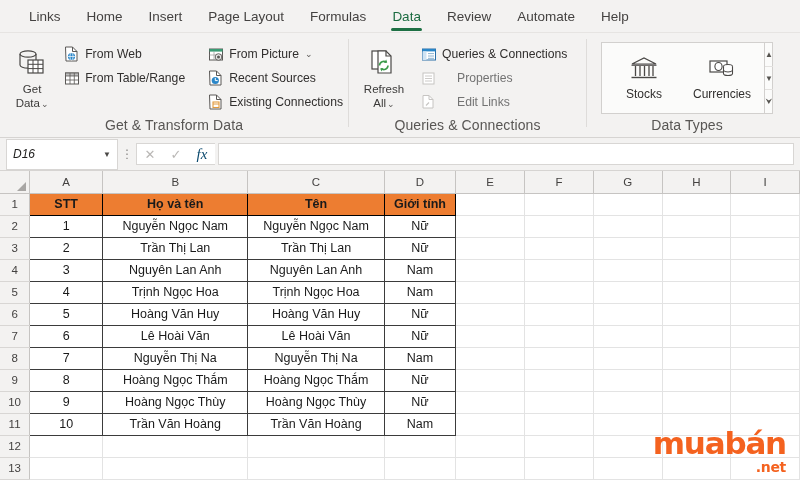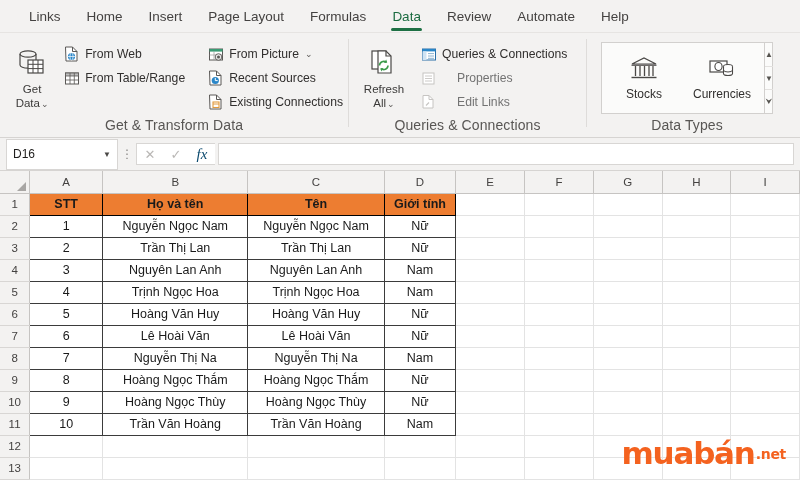--- a/index.html
+++ b/index.html
@@ -102,20 +102,21 @@
     display: flex; align-items: center;
     padding: 0 6px; gap: 0;
     border-bottom: 1px solid #d6d4d2;
   }
   .namebox {
     width: 112px; height: 31px; background: #fff;
     border: 1px solid #d8d6d4;
     display: flex; align-items: center;
     padding: 0 6px; font-size: 12px; color: #1f1e1d;
     cursor: default;
+    font-style: italic;
   }
   .namebox .nb-text { flex: 1; }
   .namebox .nb-caret { font-size: 8px; color: #4a4846; }
   .fb-dots {
     width: 18px; text-align: center; font-size: 12px;
     color: #8a8886; letter-spacing: 0; line-height: 10px;
     cursor: default;
   }
   .fb-btns {
     display: flex; align-items: center; gap: 0;
@@ -170,24 +171,24 @@
   }
   .cell.data { border: 1px solid #3b3b3b; }
   .cell.hdr {
     background: #ED7D31; color: #1a1a1a; font-weight: bold;
     border: 1px solid #000000;
   }
   .cell.empty { border-right: 1px solid #e3e3e3; border-bottom: 1px solid #e3e3e3; }
 
   
   .wm {
-    position: absolute; right: 14px; bottom: 14px;
-    display: flex; align-items: center;
+    position: absolute; right: 14px; bottom: 8px;
+    display: flex; align-items: flex-end;
     font-family: "DejaVu Sans", sans-serif;
-    pointer-events: none; user-select: none;
+    pointer-events: none; user-select: none; flex-direction: column;
   }
   .wm .w1 {
     font-size: 31px; font-weight: bold; color: #F4621F;
     letter-spacing: -1.2px; line-height: 31px;
   }
   .wm .w2 {
     font-size: 14px; font-weight: 600; color: #F4621F;
     letter-spacing: -.3px; margin-left: 1px;
   }
 </style>

